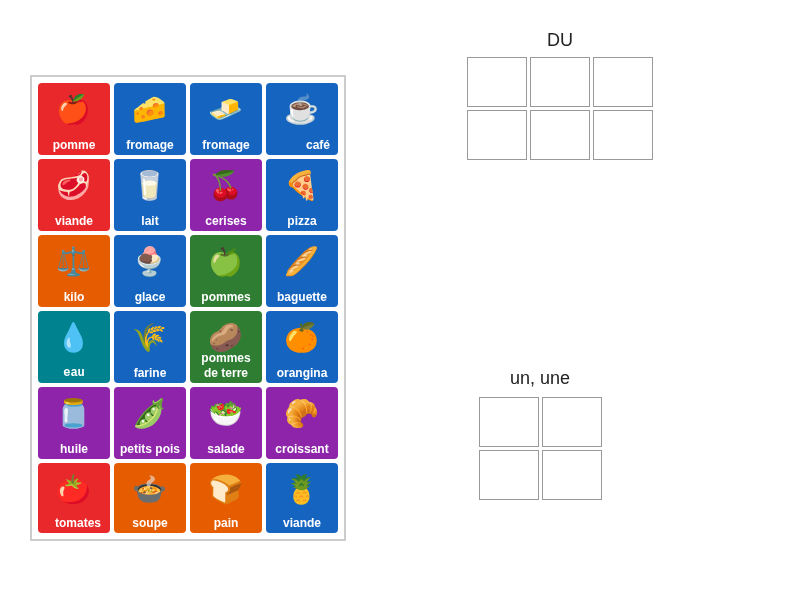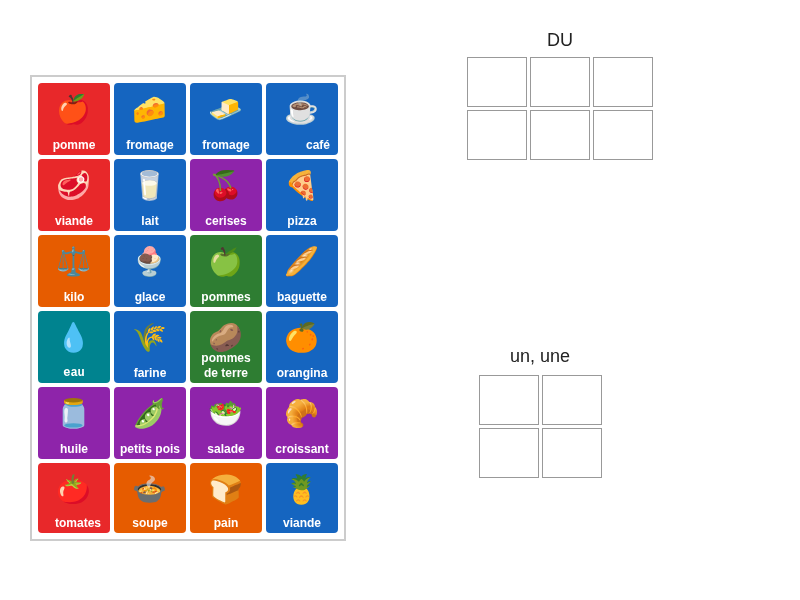--- a/index.html
+++ b/index.html
@@ -111,21 +111,21 @@
       border: 1.5px solid #999;
       background: #fff;
       width: 60px;
       height: 50px;
     }
 
     
     #une-section {
       position: absolute;
       left: 430px;
-      top: 346px;
+      top: 368px;
       width: 220px;
     }
 
     #une-section .section-title {
       text-align: center;
       margin-bottom: 8px;
     }
 
     .une-grid {
       display: grid;

